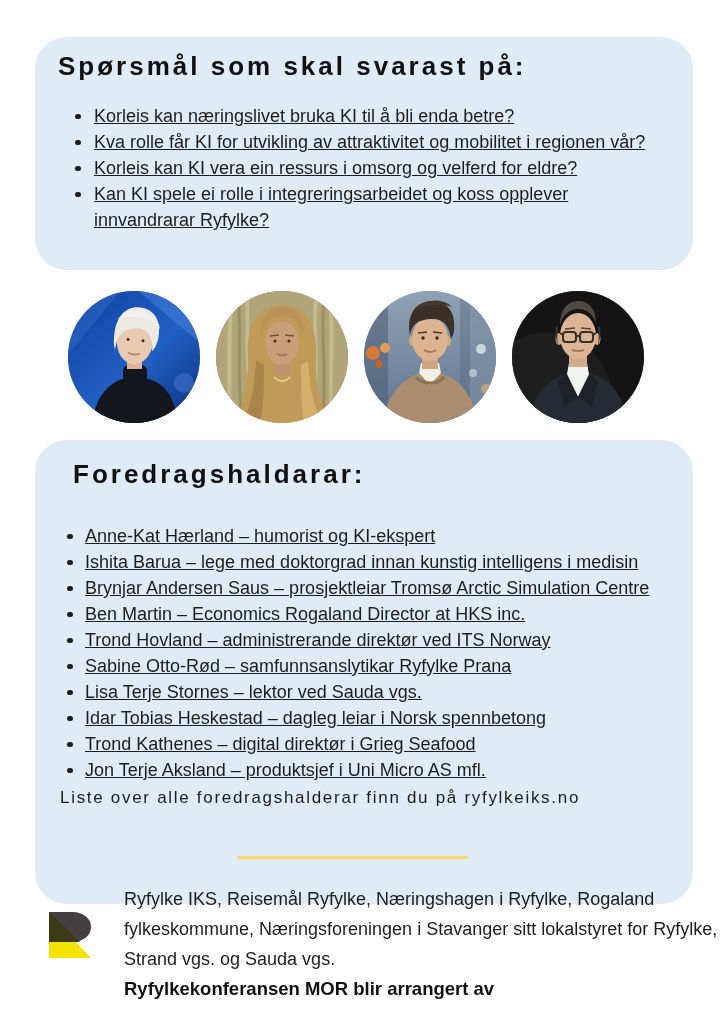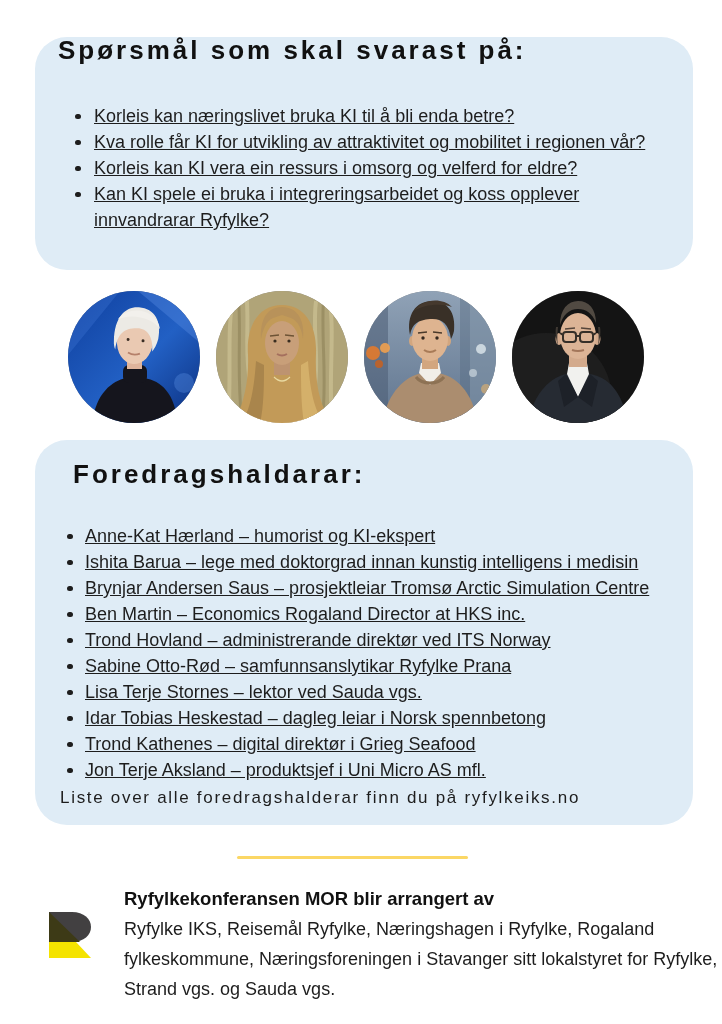--- a/index.html
+++ b/index.html
@@ -10,28 +10,28 @@
     font-family:"Liberation Sans","DejaVu Sans",sans-serif;
   }
   *{box-sizing:border-box;}
 
   
   .panel{
     position:absolute;left:35px;width:658px;
     background:#dfecf6;border-radius:32px;
   }
   #questions-panel{top:37px;height:233px;}
-  #speakers-panel{top:440px;height:385px;}
+  #speakers-panel{top:440px;height:464px;}
 
   .panel-title{
     position:absolute;margin:0;color:#111111;
     font-size:26px;font-weight:700;letter-spacing:3px;line-height:26px;
     white-space:nowrap;
   }
-  #questions-title{left:23px;top:0;}
+  #questions-title{left:23px;top:16px;}
   #speakers-title{left:38px;top:21px;}
 
   .bullet-list{list-style:none;margin:0;padding:0;position:absolute;}
   #questions-list{left:39px;top:66px;width:590px;}
   #speakers-list{left:31px;top:83px;width:600px;}
   .bullet-list li{
     position:relative;padding-left:20px;
     font-size:18px;line-height:26px;color:#1d1d1d;text-decoration:underline;
   }
   #speakers-list li{padding-left:19px;}
@@ -73,21 +73,21 @@
 <body>
 
 <main>
 
   <section class="panel" id="questions-panel">
     <h2 class="panel-title" id="questions-title">Spørsmål som skal svarast på:</h2>
     <ul class="bullet-list" id="questions-list">
       <li>Korleis kan næringslivet bruka KI til å bli enda betre?</li>
       <li>Kva rolle får KI for utvikling av attraktivitet og mobilitet i regionen vår?</li>
       <li>Korleis kan KI vera ein ressurs i omsorg og velferd for eldre?</li>
-      <li>Kan KI spele ei bruka i integreringsarbeidet og koss opplever innvandrarar Ryfylke?</li>
+      <li>Kan KI spele ei rolle i integreringsarbeidet og koss opplever innvandrarar Ryfylke?</li>
     </ul>
   </section>
 
   <div id="photo-row">
 
     <figure class="photo">
       <svg viewBox="0 0 132 132">
         <defs>
           <linearGradient id="p1bg" x1="0" y1="0" x2="1" y2="1">
             <stop offset="0" stop-color="#0f3f9e"></stop>
@@ -224,18 +224,18 @@
 
   <footer>
     <span id="org-logo">
       <svg viewBox="0 0 46 46">
         <path d="M2,0 L25,0 C37,0 44,7 44,15 C44,23 37,30 25,30 L2,30 Z" fill="#424041"></path>
         <path d="M2,0 L2,30 L33,30 Z" fill="#3d3a16"></path>
         <path d="M2,30 L29,30 L44,46 L2,46 Z" fill="#f4e300"></path>
       </svg>
     </span>
     <div id="footer-text">
+      <p id="footer-body">Ryfylke IKS, Reisemål Ryfylke, Næringshagen i Ryfylke, Rogaland fylkeskommune, Næringsforeningen i Stavanger sitt lokalstyret for Ryfylke, Strand vgs. og Sauda vgs.</p>
       <p id="footer-heading">Ryfylkekonferansen MOR blir arrangert av</p>
-      <p id="footer-body">Ryfylke IKS, Reisemål Ryfylke, Næringshagen i Ryfylke, Rogaland fylkeskommune, Næringsforeningen i Stavanger sitt lokalstyret for Ryfylke, Strand vgs. og Sauda vgs.</p>
     </div>
   </footer>
 
 </main>
 
 </body></html>

